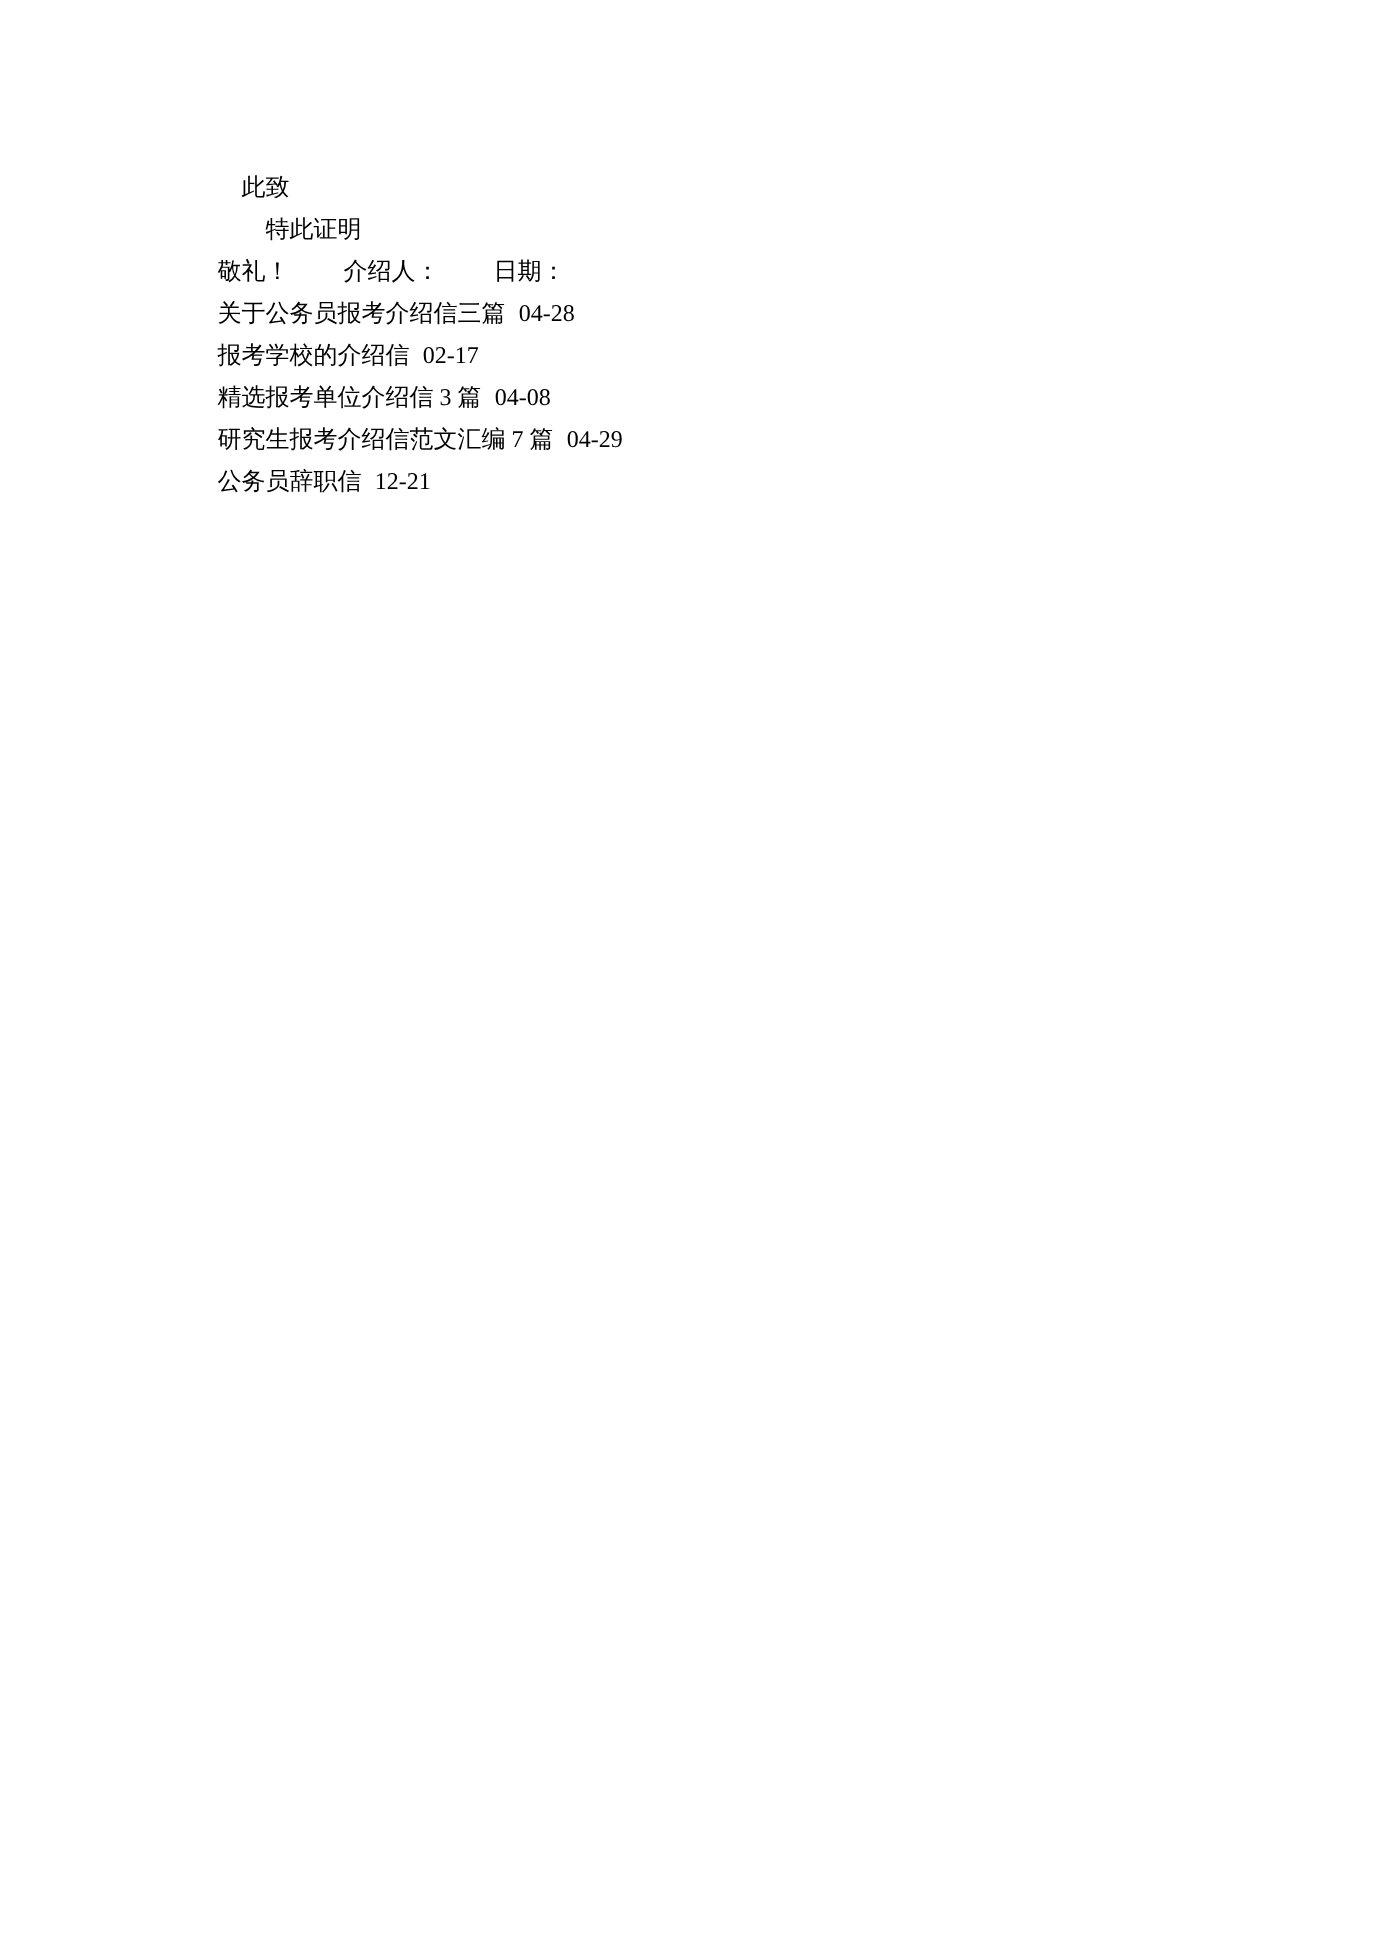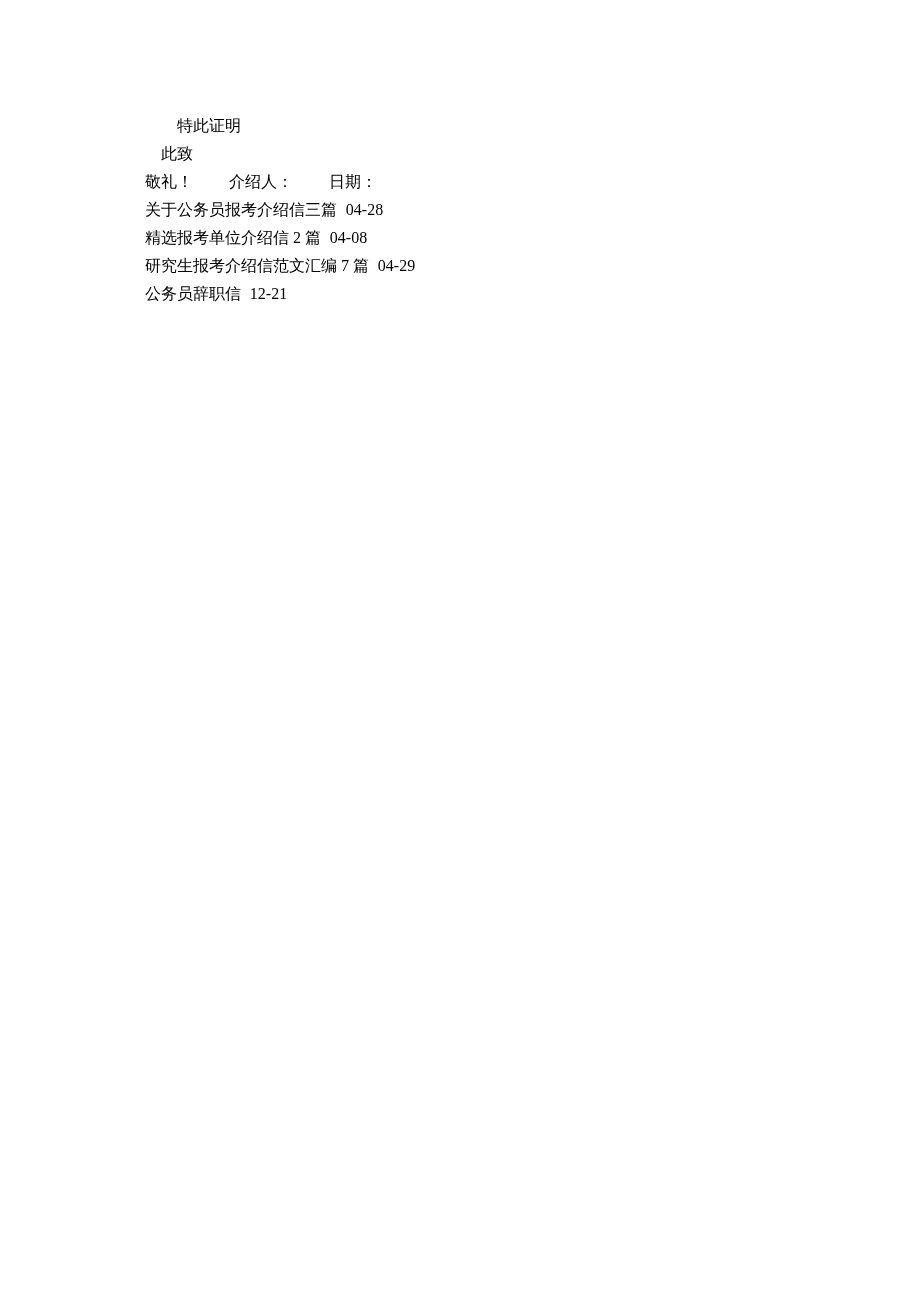--- a/index.html
+++ b/index.html
@@ -43,34 +43,38 @@
     }
     .list-date {
       display: inline;
       margin-left: 0.3em;
     }
   </style>
 </head>
 <body>
 
 <div class="content">
+  <p class="line indent-1em">此致</p>
   <p class="line indent-2em">特此证明</p>
-  <p class="line indent-1em">此致</p>
   <p class="line signature">
     <span>敬礼！</span>
     <span class="sig-gap1">介绍人：</span>
     <span class="sig-gap2">日期：</span>
   </p>
   <div>
     <p class="list-row">
       <span class="list-title">关于公务员报考介绍信三篇</span>
       <span class="list-date">04-28</span>
     </p>
     <p class="list-row">
-      <span class="list-title">精选报考单位介绍信 2 篇</span>
+      <span class="list-title">报考学校的介绍信</span>
+      <span class="list-date">02-17</span>
+    </p>
+    <p class="list-row">
+      <span class="list-title">精选报考单位介绍信 3 篇</span>
       <span class="list-date">04-08</span>
     </p>
     <p class="list-row">
       <span class="list-title">研究生报考介绍信范文汇编 7 篇</span>
       <span class="list-date">04-29</span>
     </p>
     <p class="list-row">
       <span class="list-title">公务员辞职信</span>
       <span class="list-date">12-21</span>
     </p>

